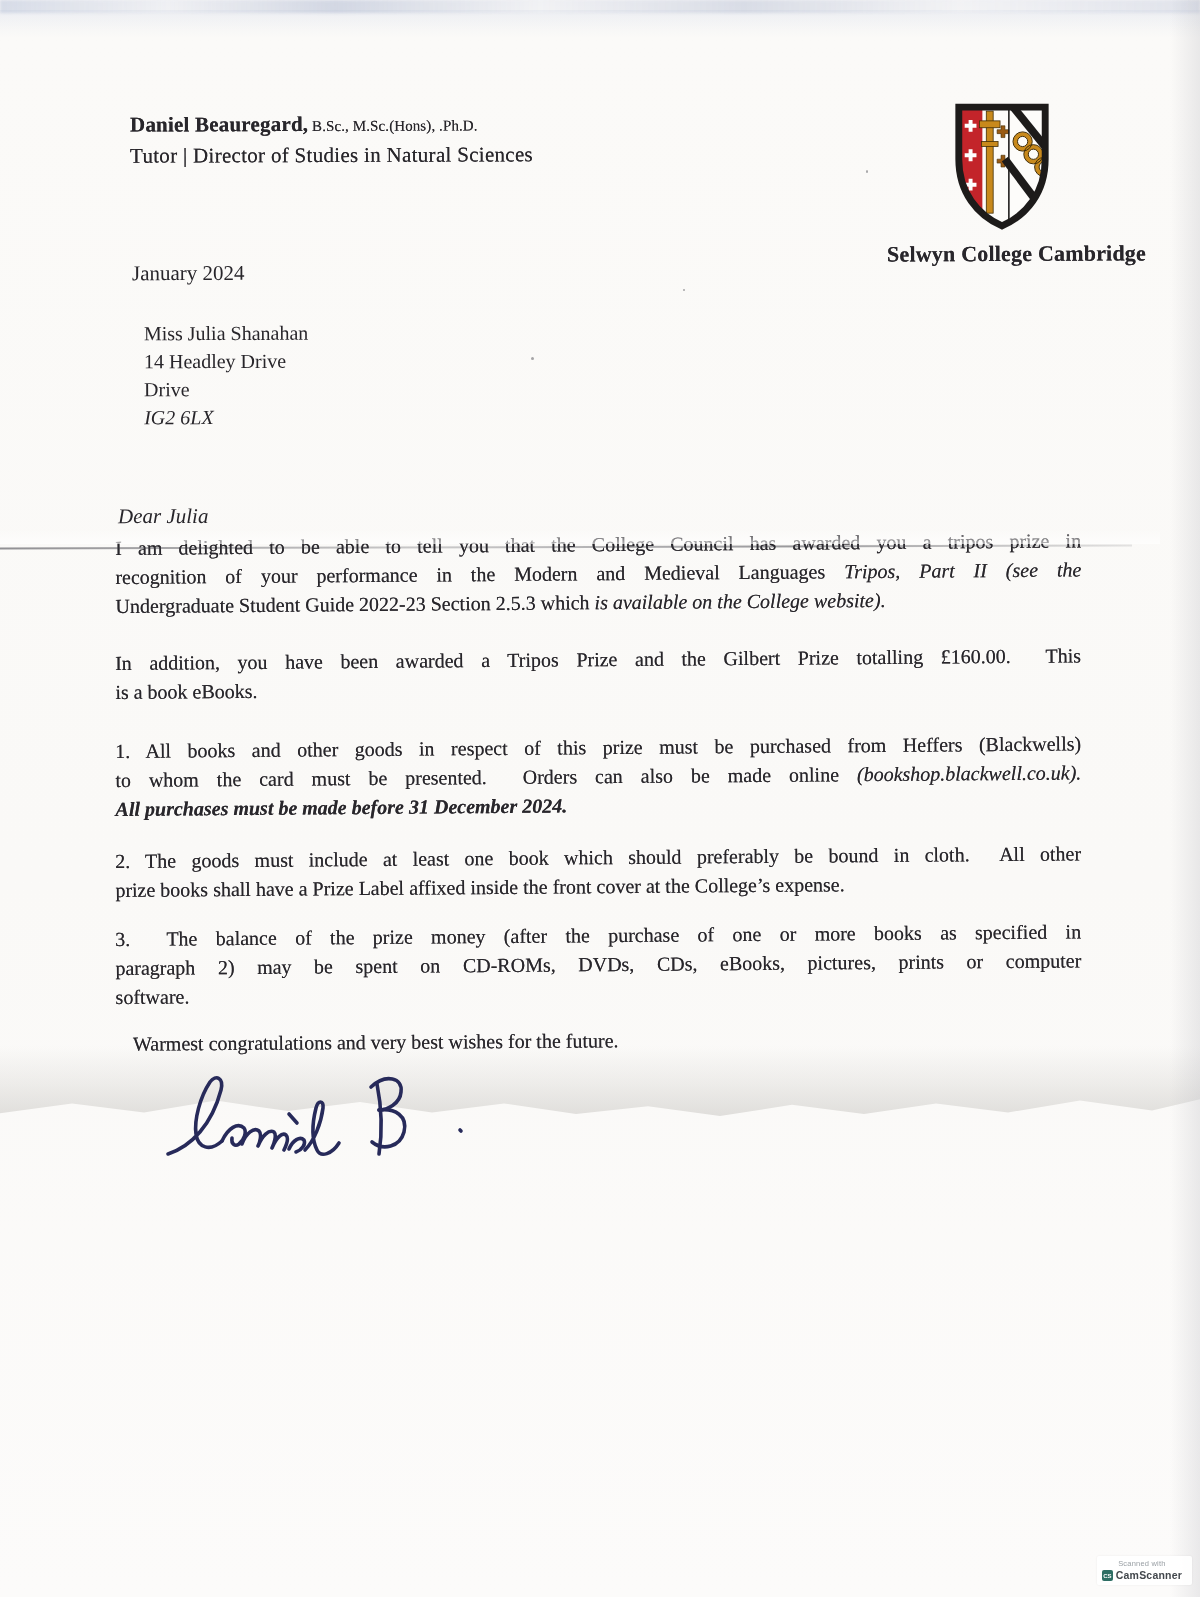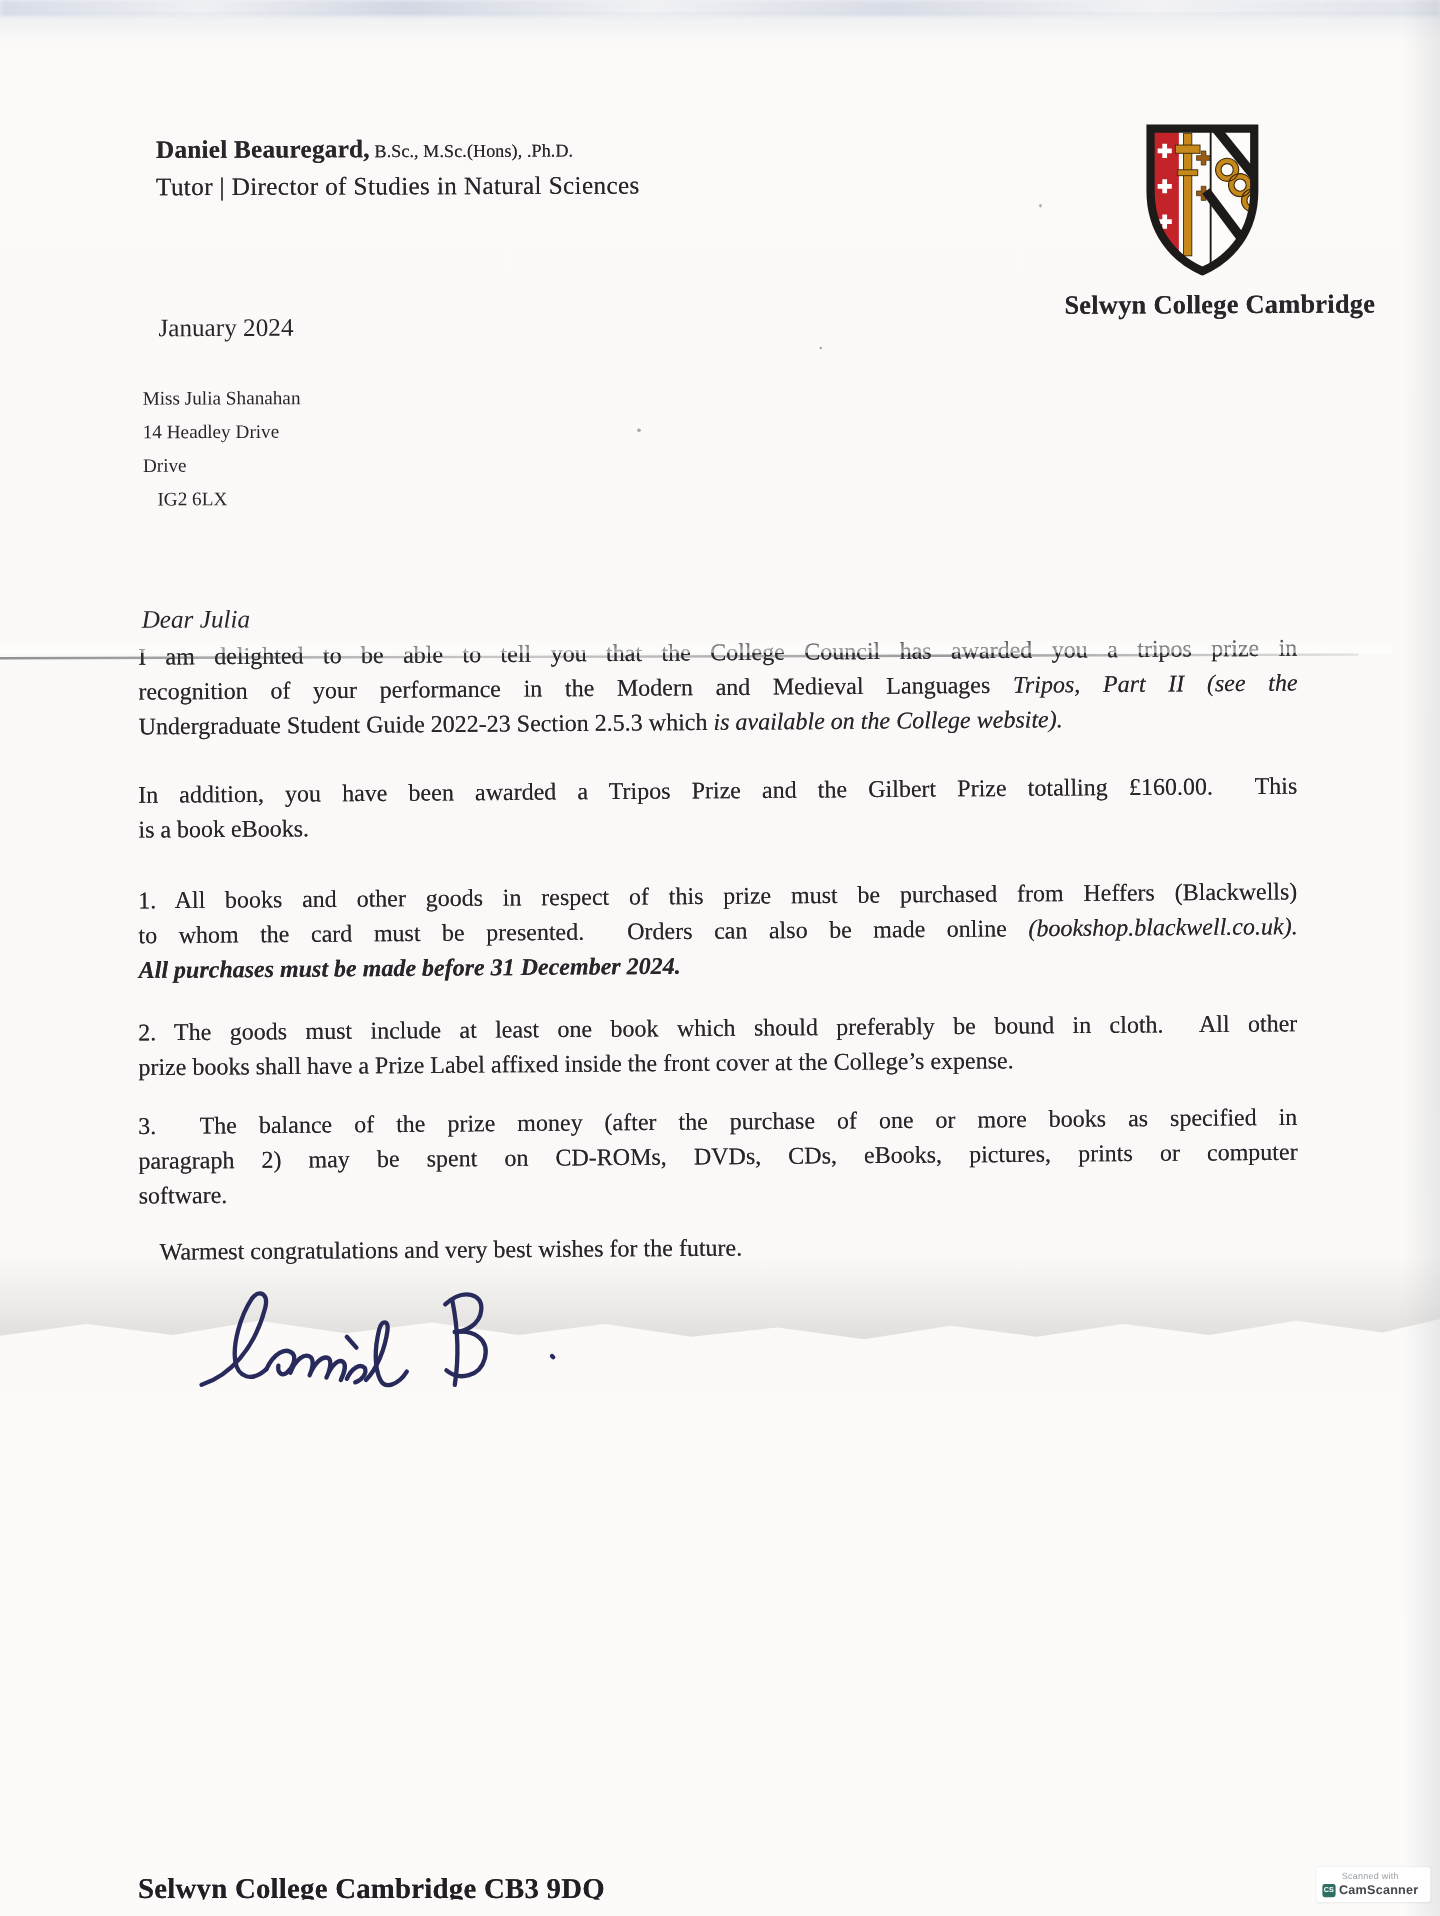--- a/index.html
+++ b/index.html
@@ -51,23 +51,23 @@
 
   
   .author-name{position:absolute;left:130px;top:112px;font-size:21px;font-weight:700;letter-spacing:.2px;transform:rotate(-0.2deg);text-shadow:0 0 .4px rgba(35,33,38,.8);}
   .author-name .quals{font-size:15px;font-weight:400;letter-spacing:.1px;}
   .author-role{position:absolute;left:130px;top:143px;font-size:21px;letter-spacing:.3px;transform:rotate(-0.2deg);text-shadow:0 0 .4px rgba(35,33,38,.8);}
   .crest{position:absolute;left:948px;top:98px;width:108px;height:140px;}
   .college-name{position:absolute;left:860px;top:241px;width:286px;text-align:right;font-size:22px;font-weight:700;letter-spacing:.2px;transform:rotate(-0.25deg);text-shadow:0 0 .4px rgba(35,33,38,.8);}
 
   
   .date{position:absolute;left:132px;top:261px;font-size:21px;transform:rotate(-0.2deg);text-align:right;}
-  .address{position:absolute;left:119px;top:319px;font-size:16px;line-height:28px;transform:rotate(-0.2deg);}
+  .address{position:absolute;left:144px;top:319px;font-size:20px;line-height:28px;transform:rotate(-0.2deg);}
   .address .line{white-space:pre-wrap;}
-  .address .line:last-child{margin-left:12px;}
+  .address .line:last-child{font-style:italic;}
   .salutation{position:absolute;left:118px;top:480px;font-size:21px;font-style:italic;transform:rotate(-0.2deg);margin-top:24px;}
 
   
   .para{position:absolute;left:115px;width:966px;font-size:20px;line-height:29px;
         transform-origin:0 0;transform:rotate(-0.45deg);
         text-shadow:0 0 .4px rgba(38,36,42,.75);}
   .para.p1{top:534px;}
   .para.p2{top:649px;}
   .para.p3{top:737px;}
   .para.p4{top:847px;}
@@ -213,23 +213,20 @@
       <path d="M147 88 C156 79 163 62 165 46 C166 38 160 38 158 46 C154 62 154 78 159 88 C163 96 174 92 181 81"></path>
 
       <path d="M219 22 C223 42 225 66 221 92"></path>
       <path d="M213 25 C228 11 245 16 243 30 C242 42 229 48 221 48"></path>
       <path d="M221 48 C237 46 250 54 246 70 C242 85 225 89 214 80"></path>
 
       <path d="M302 68 L303 69"></path>
     </g>
   </svg>
 
-  <div class="footer-clip">
-    <div class="footer-text">Selwyn College Cambridge CB3 9DQ</div>
-  </div>
 
   <div class="watermark">
     <div class="wm-line1">Scanned with</div>
     <div class="wm-line2">
       <span class="wm-icon">CS</span>
       <span class="wm-name">CamScanner</span>
     </div>
   </div>
 
 </div>

